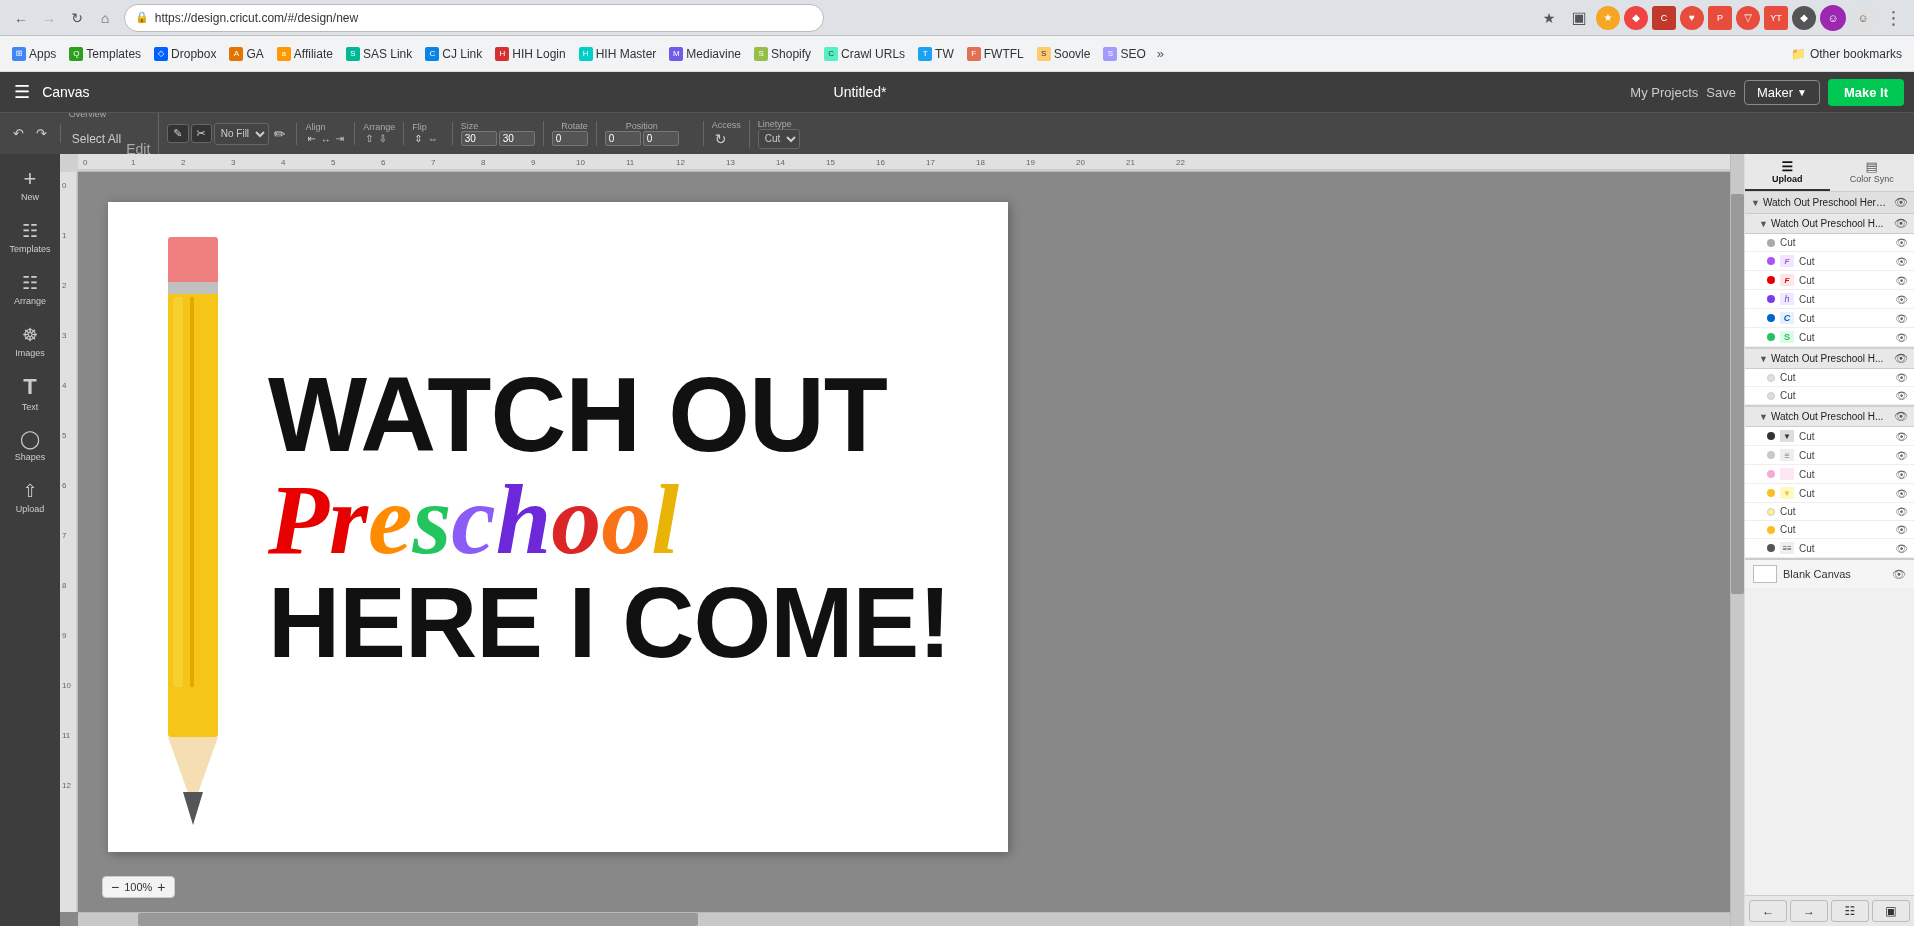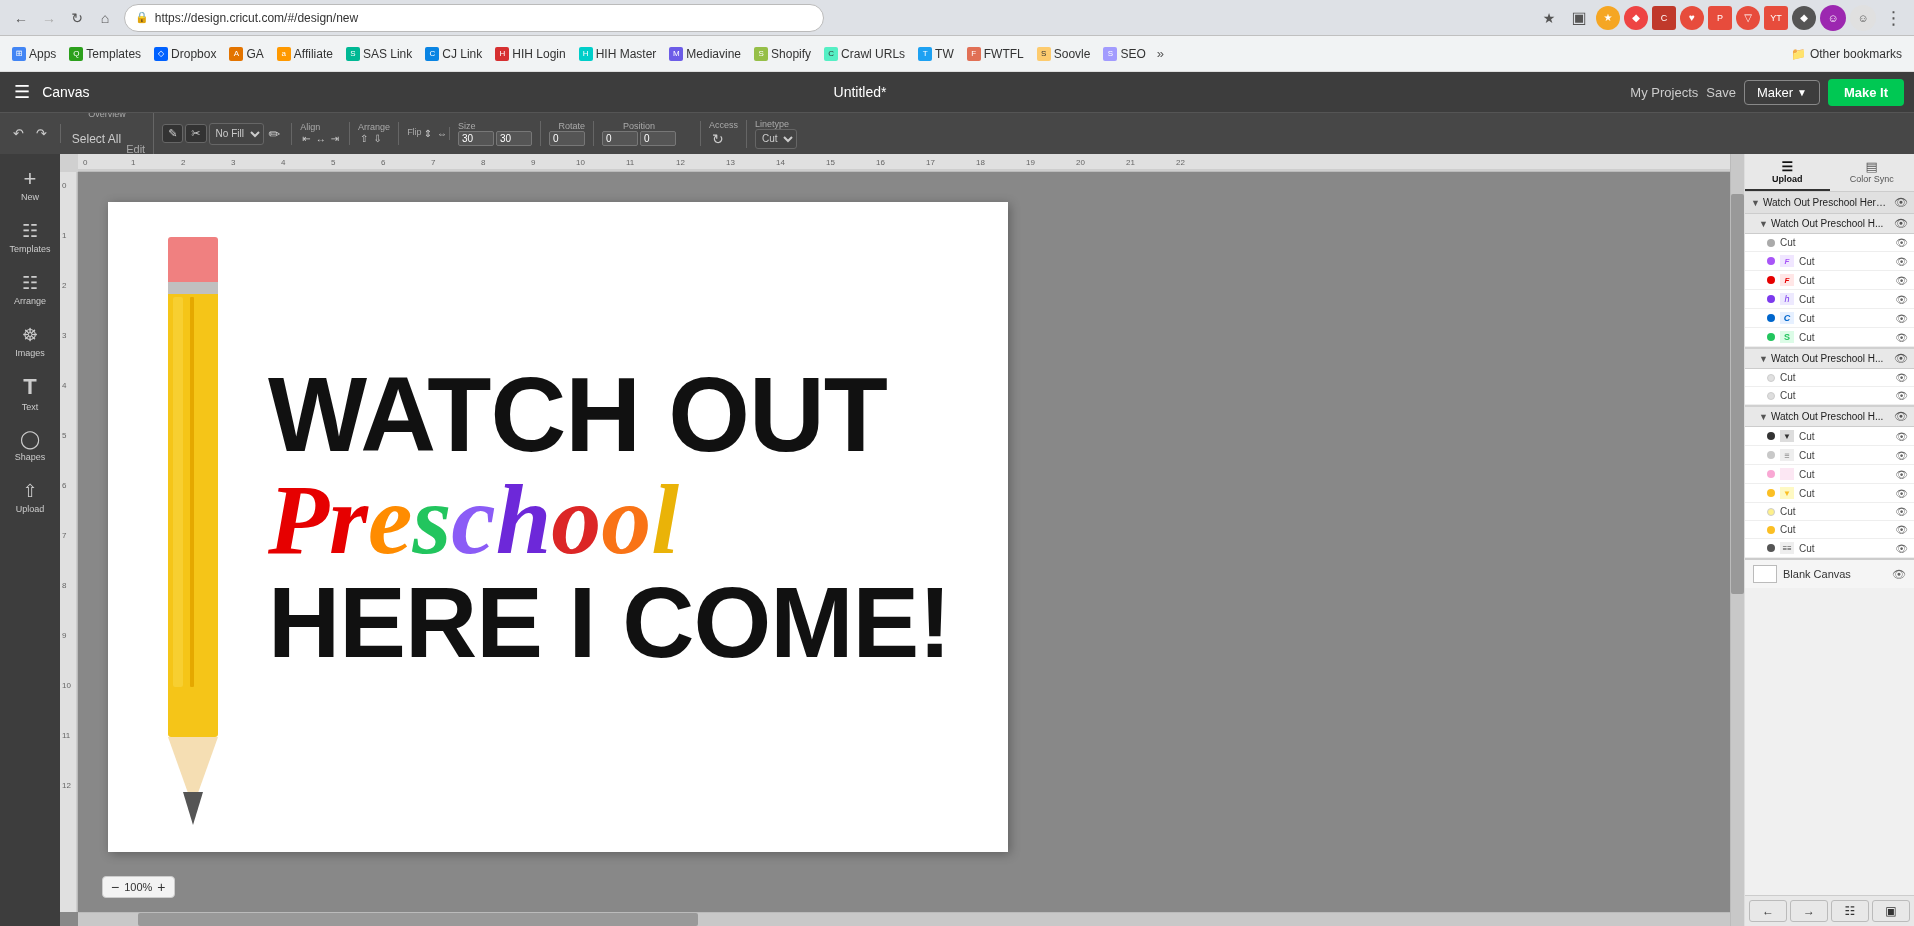--- a/index.html
+++ b/index.html
@@ -127,25 +127,25 @@
       <button style="background:#00c853;border:none;color:white;font-size:13px;font-weight:600;padding:6px 16px;border-radius:4px;cursor:pointer;">Make It</button>
     </div>
   </div>
 
   <div style="height:42px;background:#474747;display:flex;align-items:center;padding:0 8px;gap:4px;flex-shrink:0;border-top:1px solid #555;overflow:hidden;">
 
     <div style="display:flex;gap:2px;padding-right:8px;border-right:1px solid #666;margin-right:4px;">
       <button style="background:none;border:none;color:#ccc;cursor:pointer;font-size:13px;padding:2px 5px;border-radius:3px;">↶</button>
       <button style="background:none;border:none;color:#ccc;cursor:pointer;font-size:13px;padding:2px 5px;border-radius:3px;">↷</button>
     </div>
-    <div style="display:flex;flex-direction:column;align-items:center;padding-right:8px;border-right:1px solid #666;margin-right:4px;">
+    <div style="display:flex;flex-direction:column;align-items:flex-start;padding-right:8px;border-right:1px solid #666;margin-right:4px;">
       <span style="font-size:9px;color:#aaa;">Overview</span>
       <div style="display:flex;gap:2px;">
         <button style="background:none;border:none;color:#ccc;cursor:pointer;font-size:12px;padding:1px 3px;">Select All</button>
-        <span style="font-size:11px;color:#aaa;self-align:center;line-height:20px;margin-top:20px;">Edit</span>
+        <span style="font-size:14px;color:#aaa;self-align:center;line-height:20px;margin-top:20px;">Edit</span>
       </div>
     </div>
     <div style="display:flex;gap:2px;padding-right:8px;border-right:1px solid #666;margin-right:4px;align-items:center;">
       <button style="background:#333;border:1px solid #666;color:#ccc;cursor:pointer;font-size:11px;padding:2px 5px;border-radius:3px;">✎</button>
       <button style="background:#333;border:1px solid #666;color:#ccc;cursor:pointer;font-size:11px;padding:2px 5px;border-radius:3px;">✂</button>
       <select style="background:#444;border:1px solid #666;color:#ccc;font-size:10px;padding:2px;border-radius:3px;height:22px;">
         <option>No Fill</option>
       </select>
       <button style="background:none;border:none;color:#ccc;cursor:pointer;font-size:14px;padding:1px 3px;">✏</button>
     </div>
@@ -157,21 +157,21 @@
         <button style="background:none;border:none;color:#ccc;cursor:pointer;font-size:10px;padding:1px 2px;">⇥</button>
       </div>
     </div>
     <div style="display:flex;flex-direction:column;align-items:flex-start;padding-right:8px;border-right:1px solid #666;margin-right:4px;">
       <span style="font-size:9px;color:#aaa;">Arrange</span>
       <div style="display:flex;gap:1px;">
         <button style="background:none;border:none;color:#ccc;cursor:pointer;font-size:10px;padding:1px 2px;">⇧</button>
         <button style="background:none;border:none;color:#ccc;cursor:pointer;font-size:10px;padding:1px 2px;">⇩</button>
       </div>
     </div>
-    <div style="display:flex;flex-direction:row;align-items:flex-start;padding-right:0;border-right:1px solid #666;margin-right:4px;">
+    <div style="display:flex;flex-direction:column;align-items:flex-start;padding-right:12px;border-right:1px solid #666;margin-right:4px;">
       <span style="font-size:9px;color:#aaa;">Flip</span>
       <div style="display:flex;gap:1px;">
         <button style="background:none;border:none;color:#ccc;cursor:pointer;font-size:10px;padding:1px 2px;">⇕</button>
         <button style="background:none;border:none;color:#ccc;cursor:pointer;font-size:10px;padding:1px 2px;">⇔</button>
       </div>
     </div>
     <div style="display:flex;flex-direction:column;align-items:flex-start;padding-right:8px;border-right:1px solid #666;margin-right:4px;">
       <span style="font-size:9px;color:#aaa;">Size</span>
       <div style="display:flex;gap:2px;align-items:center;">
         <input style="width: 36px; background: rgb(85, 85, 85); border: 1px solid rgb(119, 119, 119); color: white; font-size: 10px; padding: 1px 3px; border-radius: 2px;" value="30">

